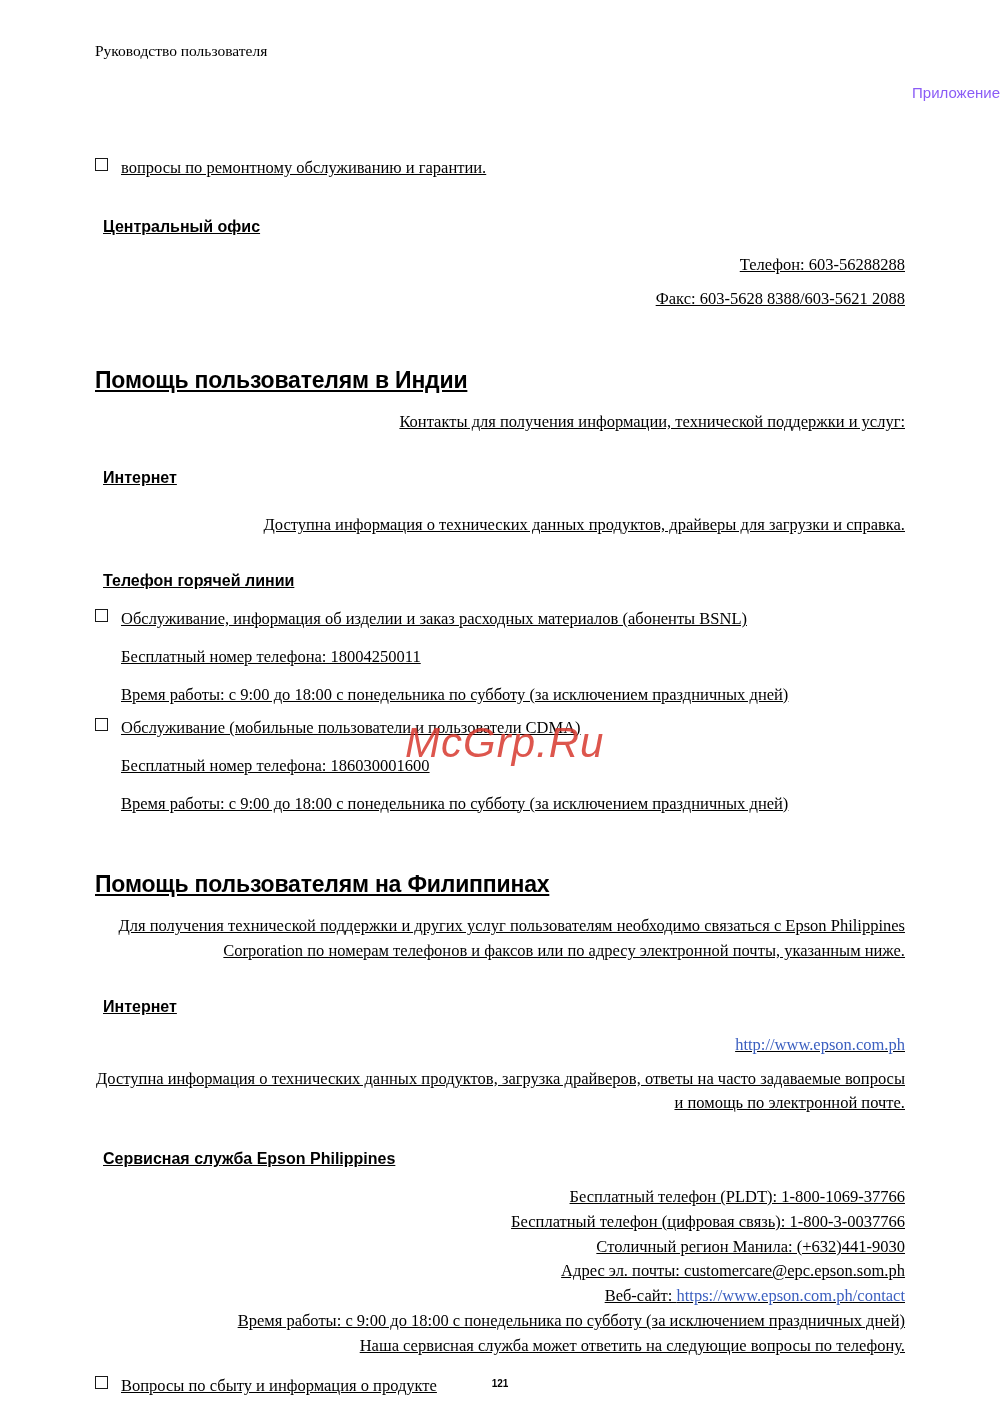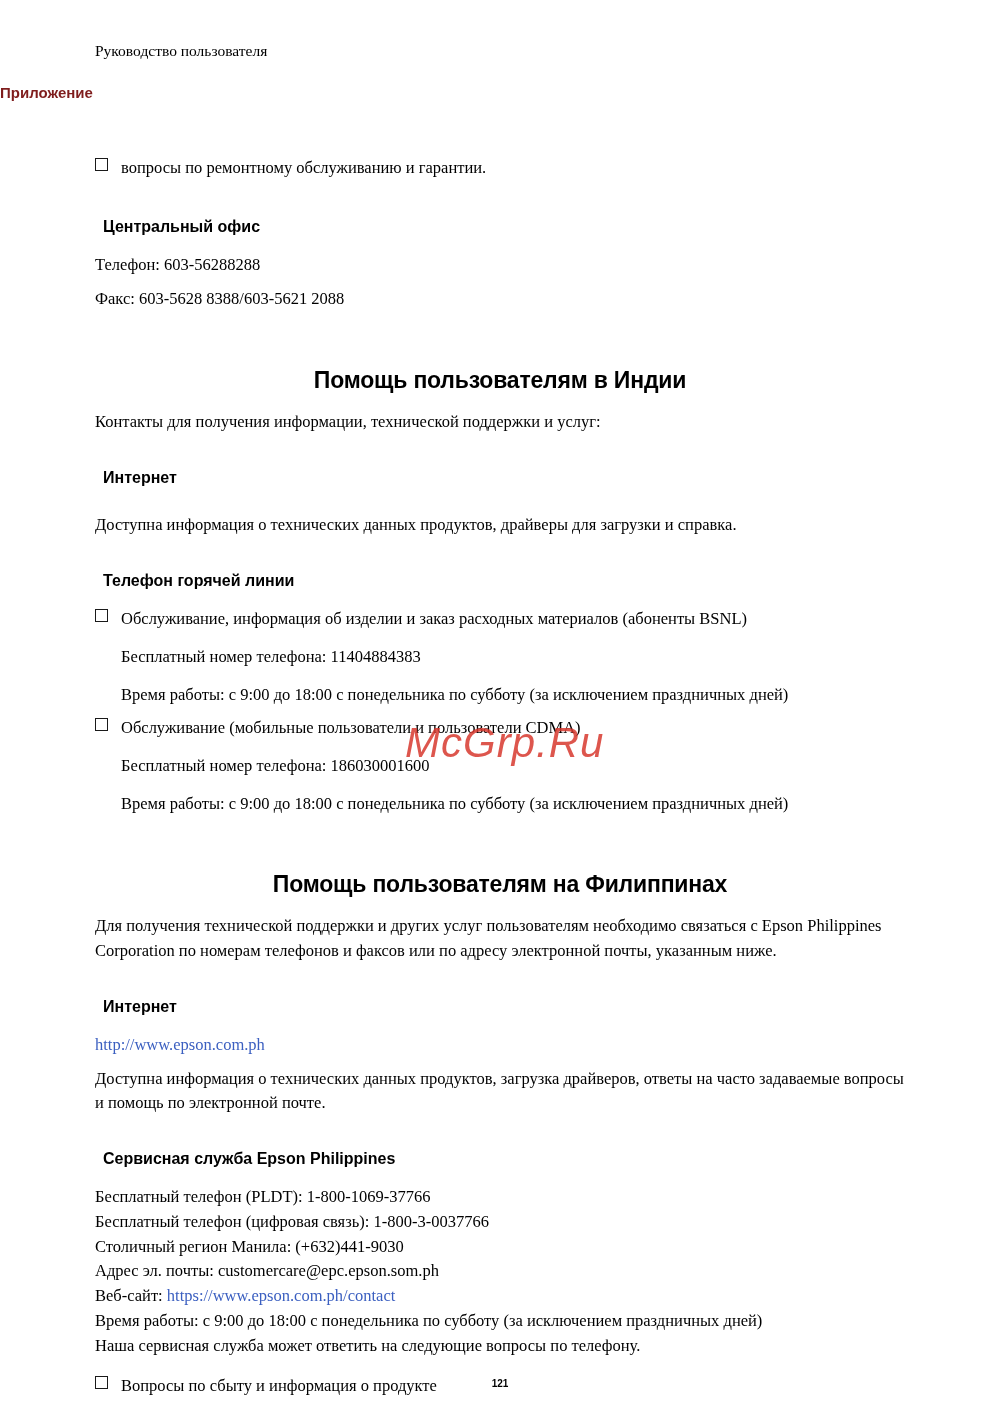--- a/index.html
+++ b/index.html
@@ -27,31 +27,32 @@
     top: 24px;
     font-family: "Liberation Serif", serif;
     font-size: 15.5px;
     color: #000;
   }
   .header-center {
     position: absolute;
     left: 0;
     top: 66px;
     width: 1000px;
-    text-align: left;
-    font-family: "Liberation Sans", sans-serif;
-    font-weight: bold;
+    text-align: right;
+    font-family: "Liberation Sans", sans-serif;
+    font-weight: normal;
     font-size: 15px;
-    color: #7f1d1d;
+    color: #8b5cf6;
   }
   .content {
     position: absolute;
     left: 95px;
     top: 138px;
     width: 810px;
+    text-decoration: underline;
   }
   .bullet-row {
     position: relative;
     padding-left: 26px;
     font-size: 16.5px;
     line-height: 1.45;
     margin: 0 0 4px 0;
   }
   .bullet-row .bullet-glyph {
     position: absolute;
@@ -72,34 +73,34 @@
     bottom: 2px;
     background: transparent;
   }
   h2.sec-head {
     font-family: "Liberation Sans", sans-serif;
     font-weight: bold;
     font-size: 23px;
     margin: 0;
     letter-spacing: -0.2px;
     color: #000;
-    text-align: center;
   }
   h3.sub-head {
     font-family: "Liberation Sans", sans-serif;
     font-weight: bold;
     font-size: 16px;
     margin: 8px;
     color: #000;
   }
   p.body-text {
     font-size: 16.5px;
     line-height: 1.5;
     margin: 0;
     color: #000;
+    text-align: right;
   }
   .link {
     color: #3b5fc0;
     text-decoration: none;
   }
   .indent-1 {
     padding-left: 26px;
     font-size: 16.5px;
     line-height: 1.45;
     margin: 0;
@@ -174,21 +175,21 @@
 
     <div class="spacer-m"></div>
 
     <h3 class="sub-head">Телефон горячей линии</h3>
     <div class="spacer-xs"></div>
 
     <div class="bullet-row">
       <span class="bullet-glyph"></span>
       <span>Обслуживание, информация об изделии и заказ расходных материалов (абоненты BSNL)</span>
     </div>
-    <p class="indent-1 line-gap-s">Бесплатный номер телефона: 11404884383</p>
+    <p class="indent-1 line-gap-s">Бесплатный номер телефона: 18004250011</p>
     <p class="indent-1 line-gap-s">Время работы: с 9:00 до 18:00 с понедельника по субботу (за исключением праздничных дней)</p>
 
     <div class="spacer-xs"></div>
 
     <div class="bullet-row">
       <span class="bullet-glyph"></span>
       <span>Обслуживание (мобильные пользователи и пользователи CDMA)</span>
     </div>
     <p class="indent-1 line-gap-s">Бесплатный номер телефона: 186030001600</p>
     <p class="indent-1 line-gap-s">Время работы: с 9:00 до 18:00 с понедельника по субботу (за исключением праздничных дней)</p>

